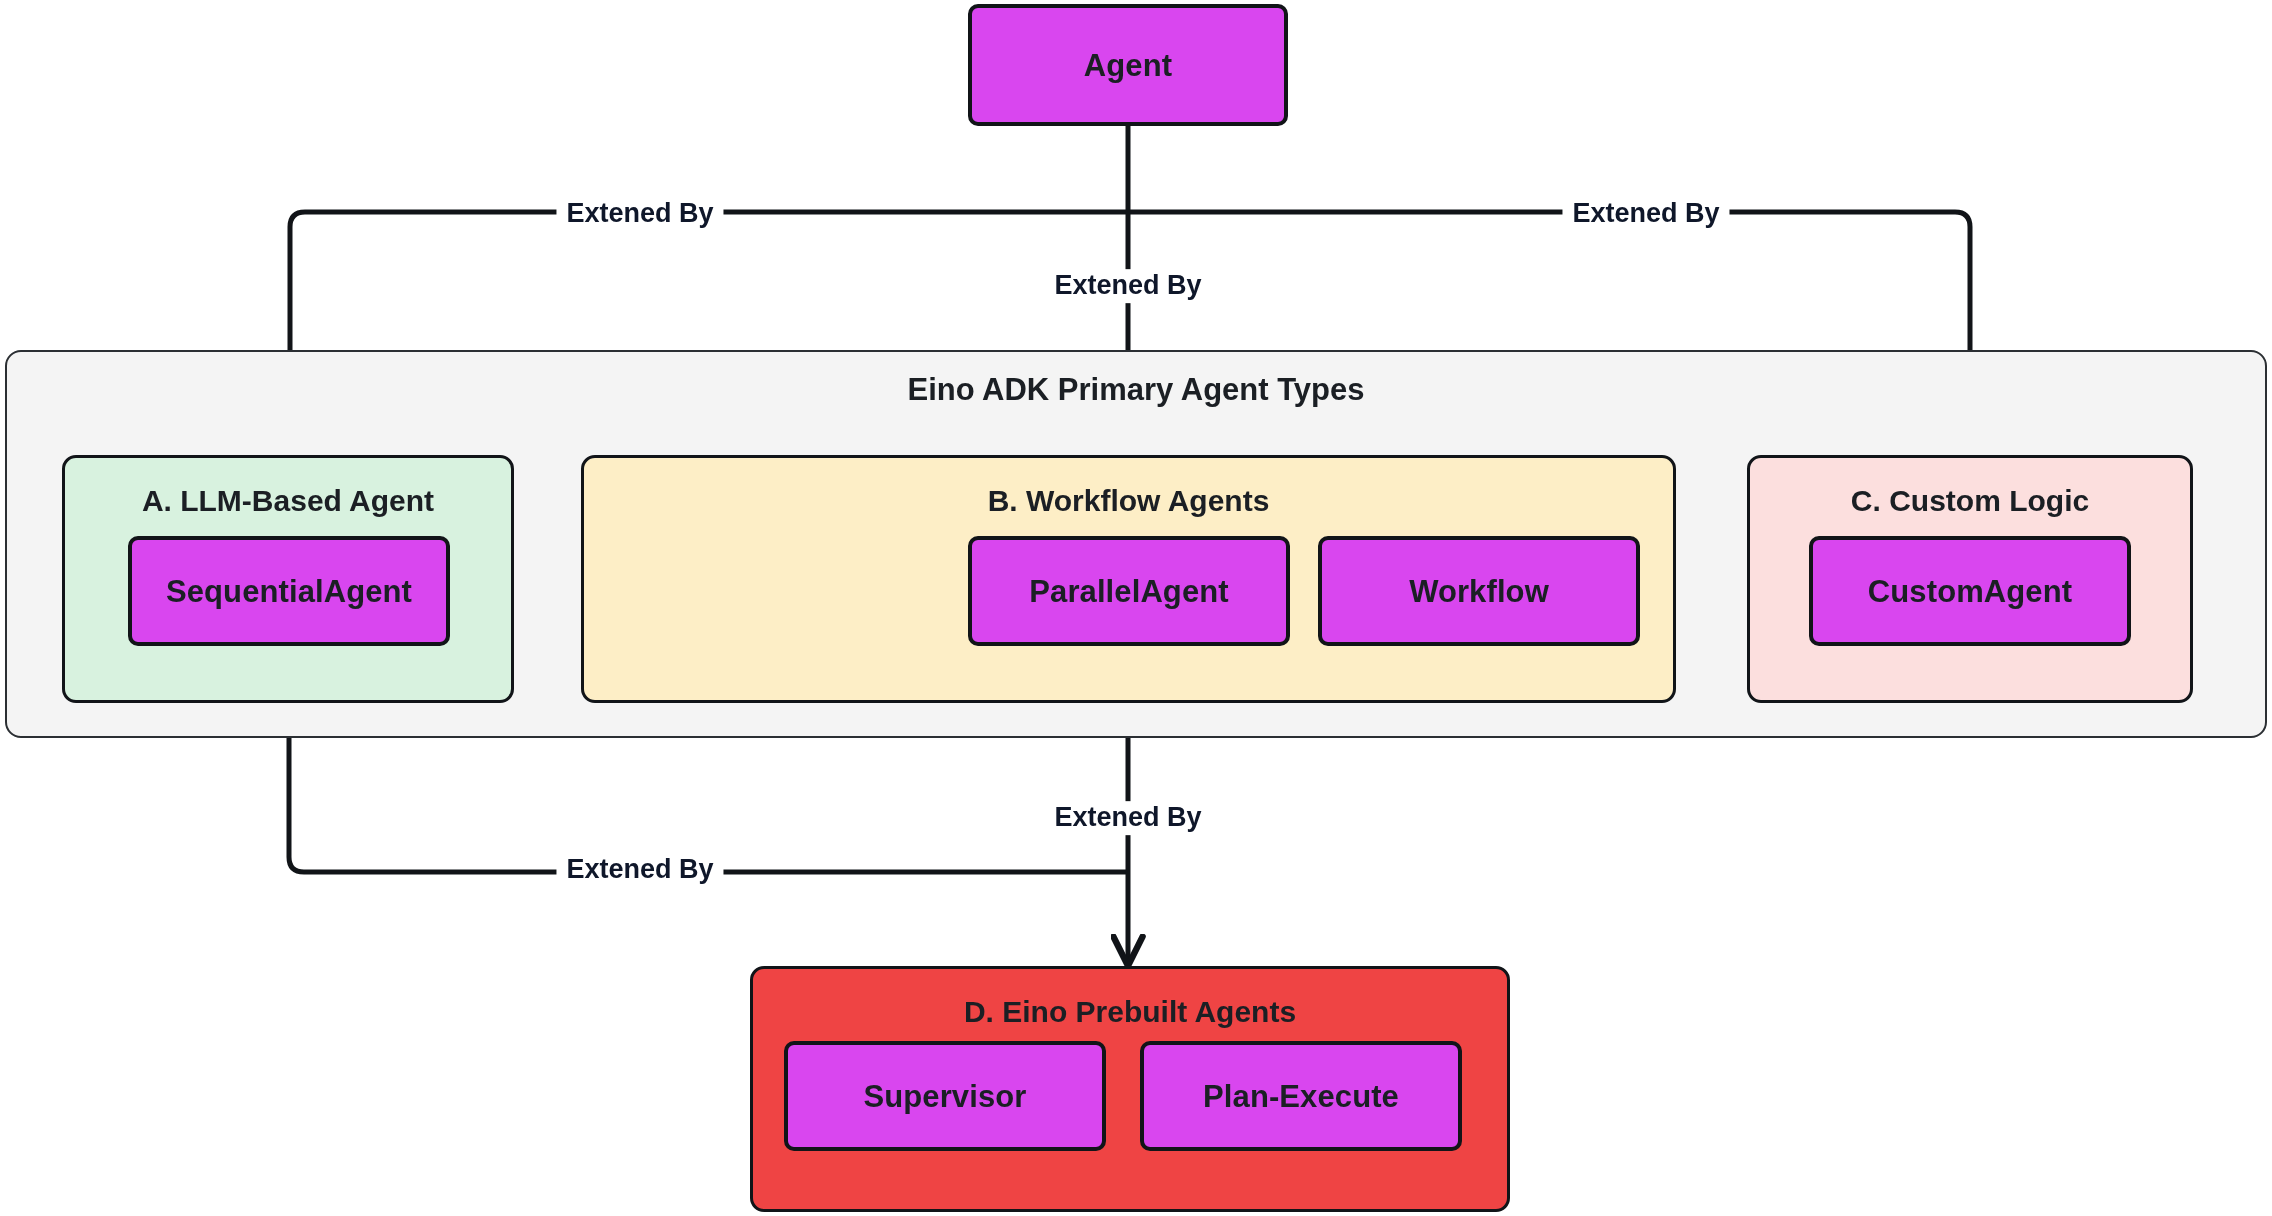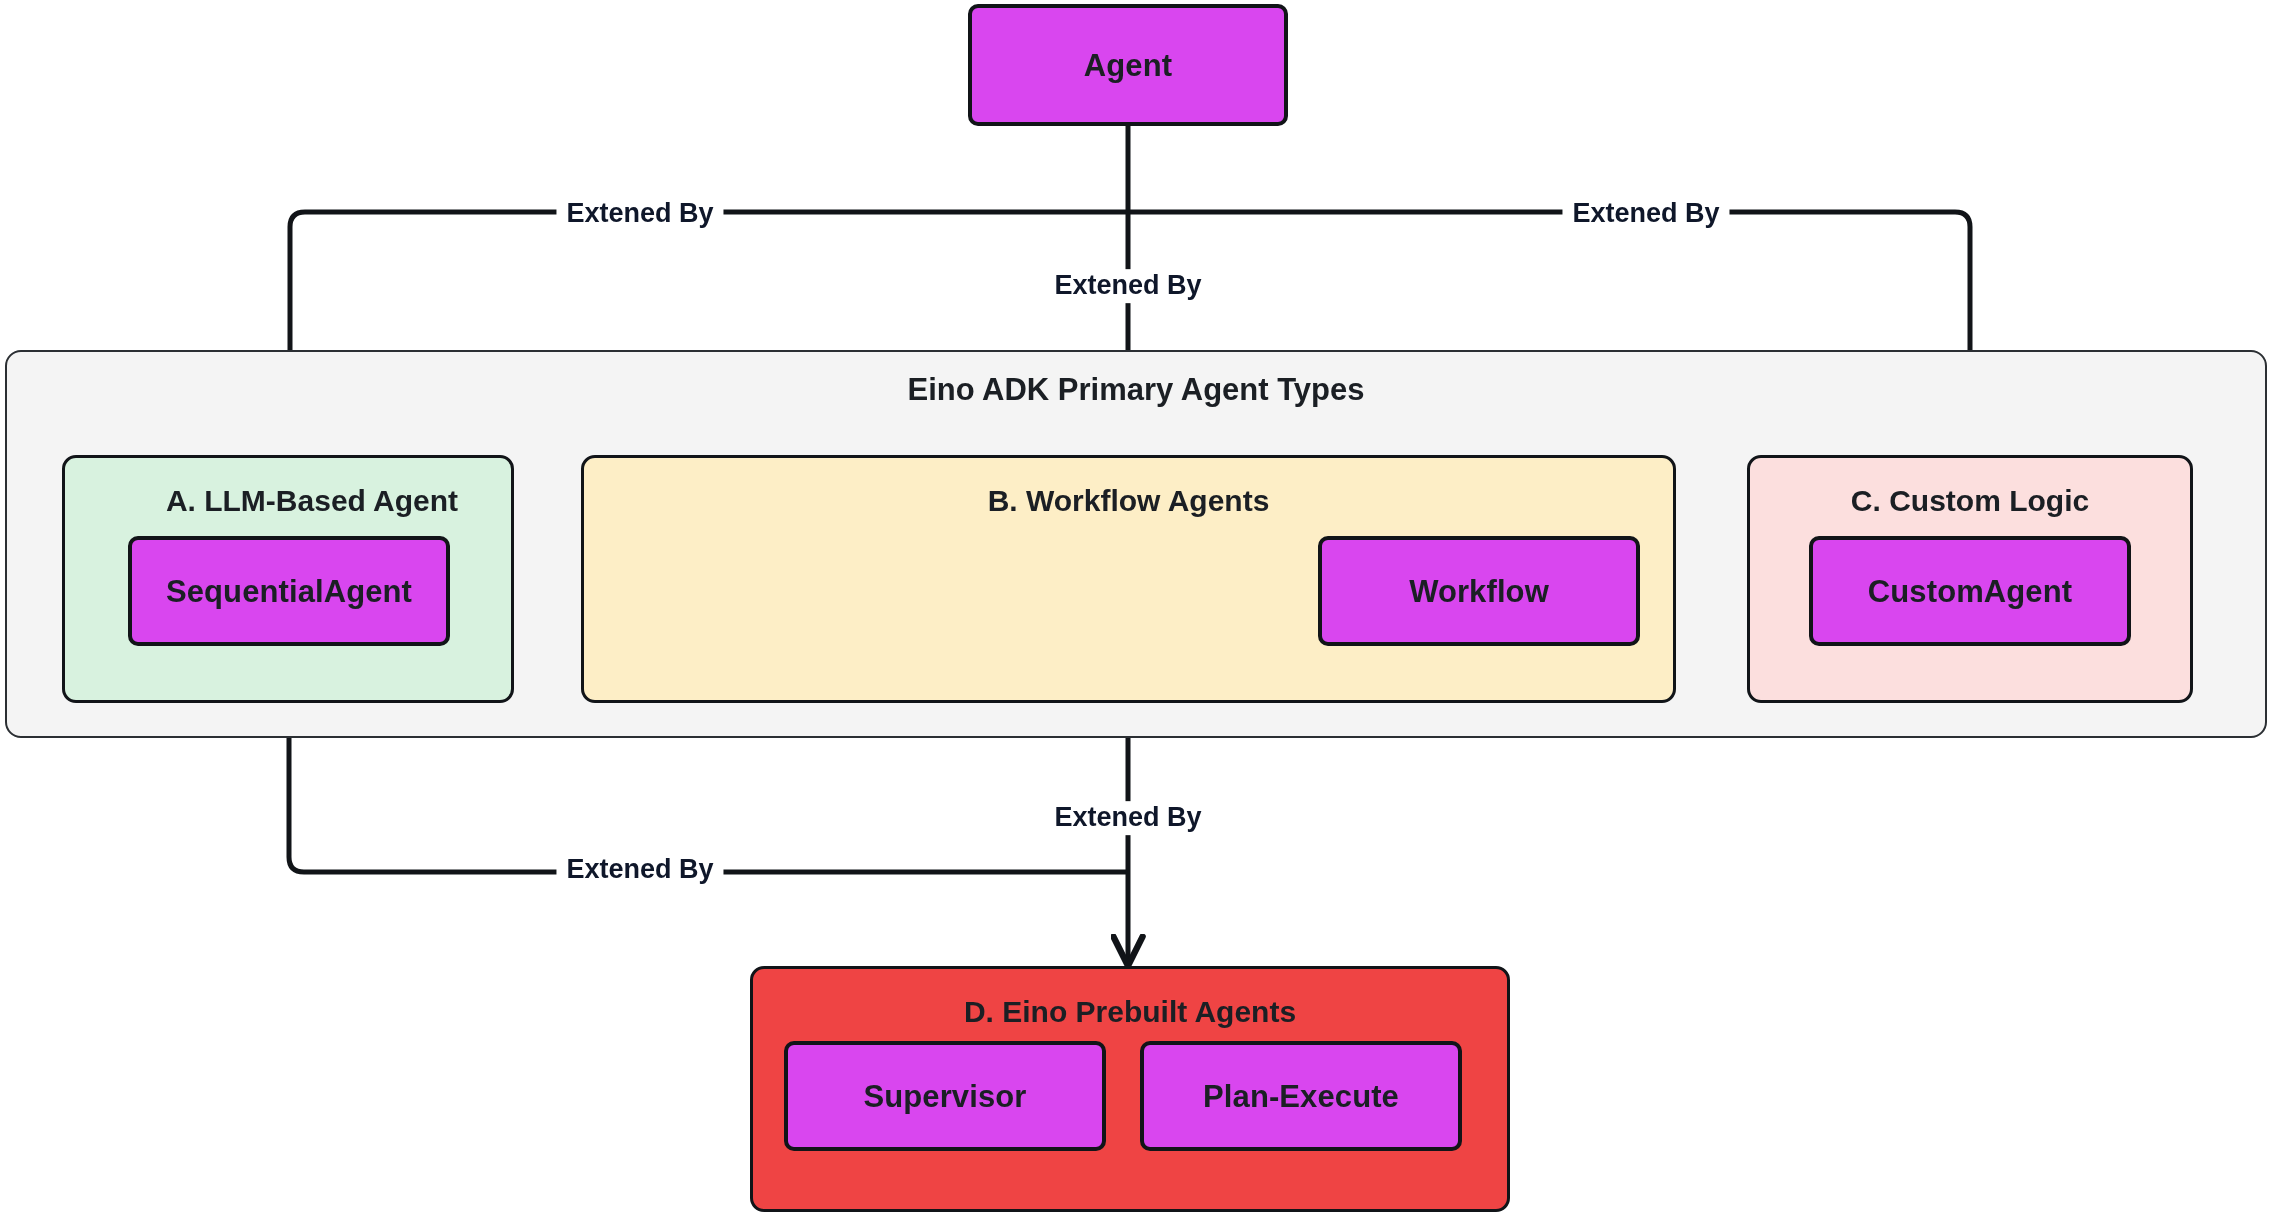--- a/index.html
+++ b/index.html
@@ -128,28 +128,31 @@
 
   <div class="node" id="agent-node" style="left:968px; top:4px; width:320px; height:122px;">
     <span class="node-label">Agent</span>
   </div>
 
   <div class="cluster" id="outer-cluster" style="left:5px; top:350px; width:2262px; height:388px;">
     <div class="cluster-title" id="outer-cluster-title" style="top:22px;">Eino ADK Primary Agent Types</div>
   </div>
 
   <div class="cluster cluster-green" style="left:62px; top:455px; width:452px; height:248px;">
-    <div class="cluster-title" style="top:28px;margin-left:24px;">A. LLM-Based Agent</div>
+    <div class="cluster-title" style="top:28px;">A. LLM-Based Agent</div>
   </div>
   <div class="node" style="left:128px; top:536px; width:322px; height:110px;">
     <span class="node-label">SequentialAgent</span>
   </div>
 
   <div class="cluster cluster-yellow" style="left:581px; top:455px; width:1095px; height:248px;">
     <div class="cluster-title" style="top:28px;">B. Workflow Agents</div>
+  </div>
+  <div class="node" style="left:968px; top:536px; width:322px; height:110px;">
+    <span class="node-label">ParallelAgent</span>
   </div>
   <div class="node" style="left:1318px; top:536px; width:322px; height:110px;">
     <span class="node-label">Workflow</span>
   </div>
 
   <div class="cluster cluster-pink" style="left:1747px; top:455px; width:446px; height:248px;">
     <div class="cluster-title" style="top:28px;">C. Custom Logic</div>
   </div>
   <div class="node" style="left:1809px; top:536px; width:322px; height:110px;">
     <span class="node-label">CustomAgent</span>

